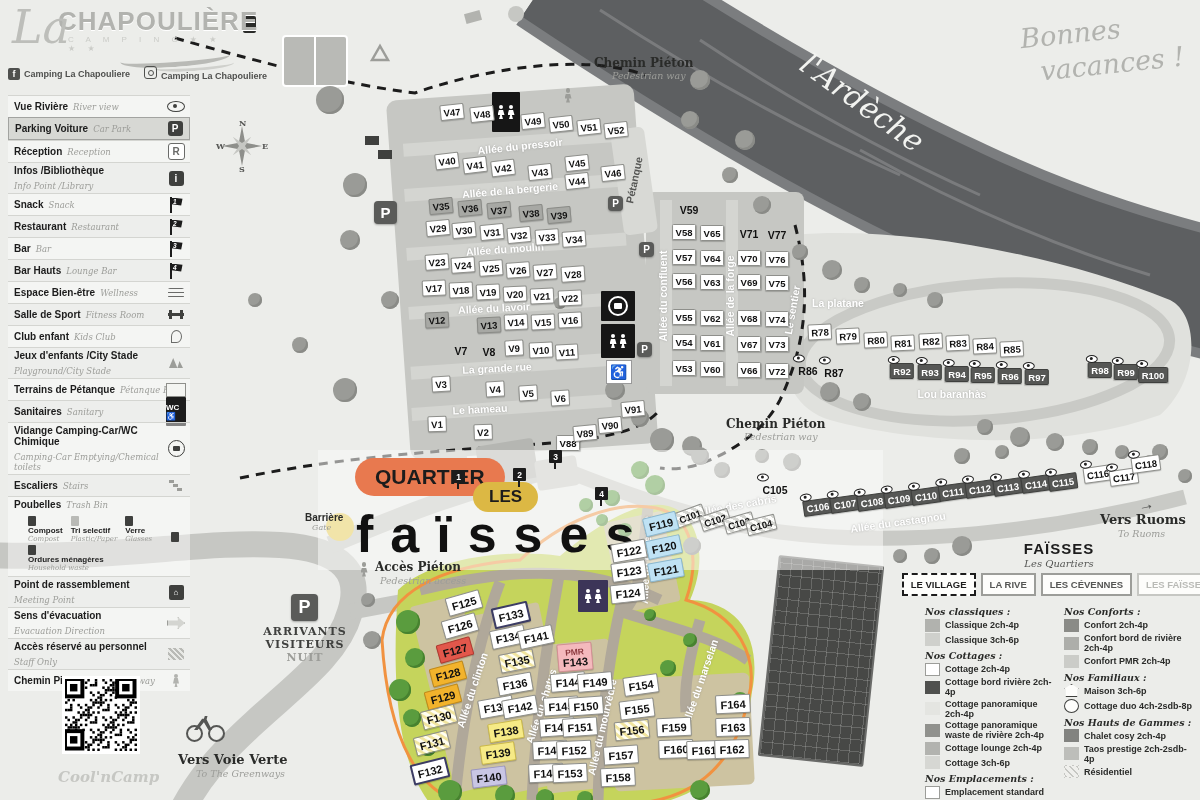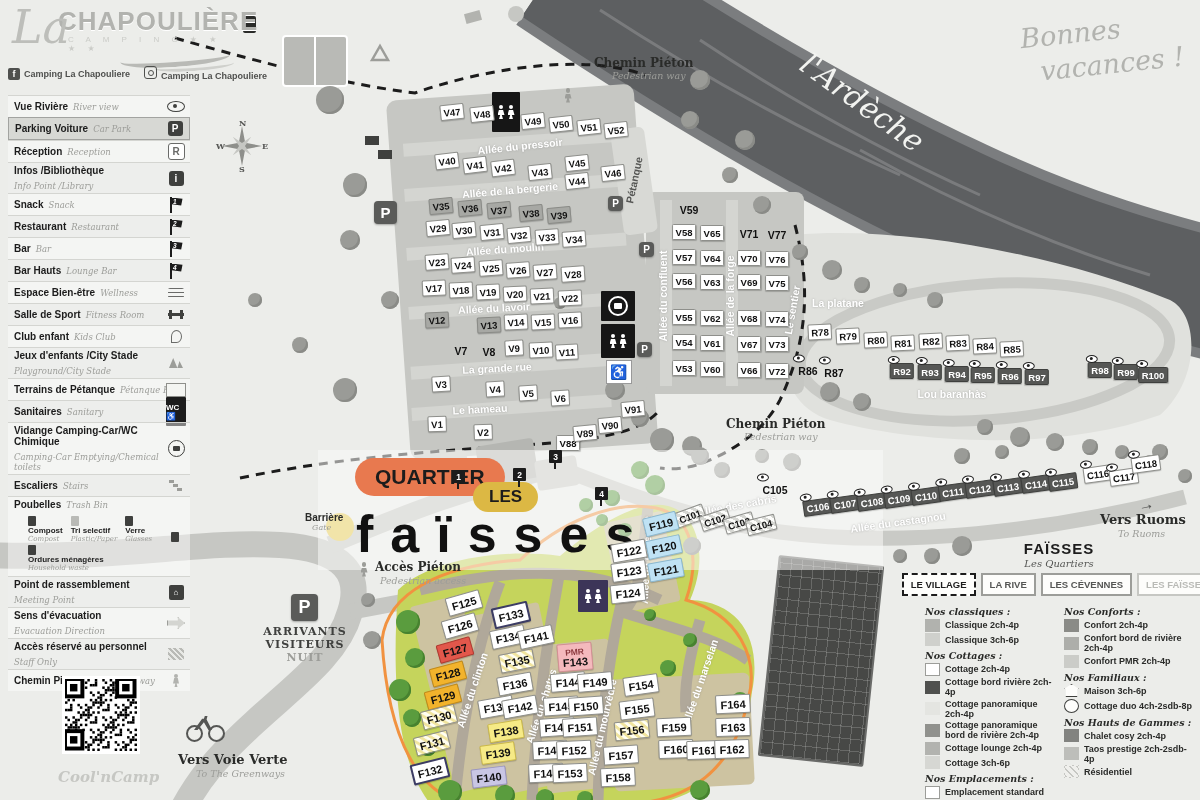--- a/index.html
+++ b/index.html
@@ -950,21 +950,21 @@
           <div class="lit">
             <span class="sw nob" style="background: rgb(79, 80, 78);"></span>
             <span>Cottage bord rivière 2ch-4p</span>
           </div>
           <div class="lit">
             <span class="sw nob" style="background: rgb(228, 229, 225);"></span>
             <span>Cottage panoramique 2ch-4p</span>
           </div>
           <div class="lit">
             <span class="sw nob" style="background: rgb(144, 145, 141);"></span>
-            <span>Cottage panoramique bord de rivière 2ch-4p</span>
+            <span>Cottage panoramique waste de rivière 2ch-4p</span>
           </div>
           <div class="lit">
             <span class="sw nob" style="background: rgb(178, 179, 175);"></span>
             <span>Cottage lounge 2ch-4p</span>
           </div>
           <div class="lit">
             <span class="sw nob" style="background: rgb(214, 215, 211);"></span>
             <span>Cottage 3ch-6p</span>
           </div>
           <div class="lsec">Nos Emplacements :</div>

